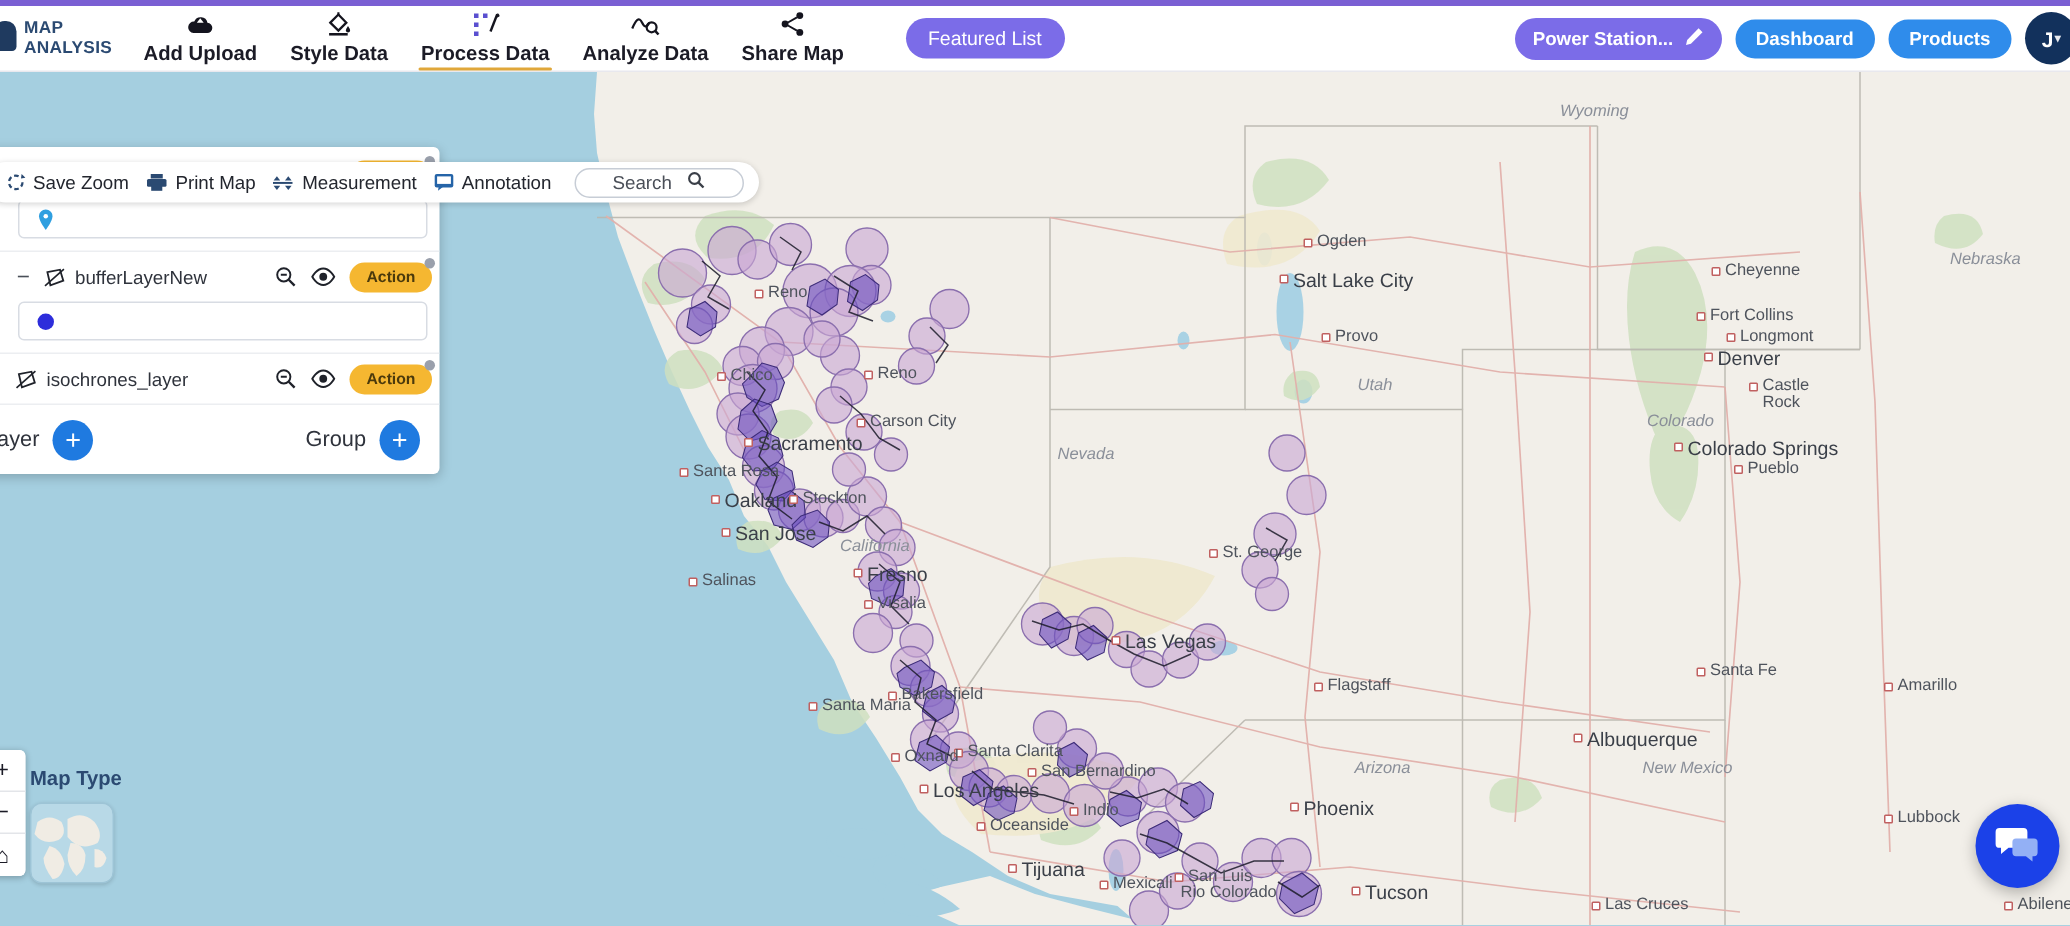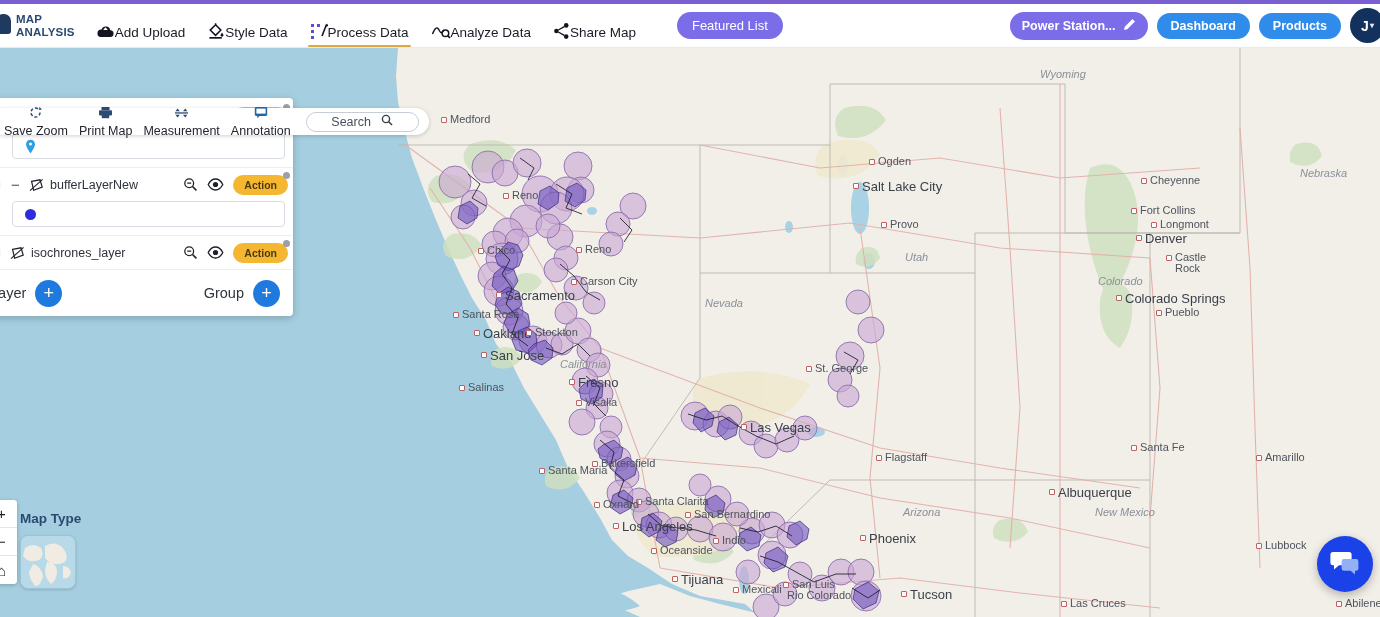--- a/index.html
+++ b/index.html
@@ -38,24 +38,25 @@
     border-radius: 7px 7px 3px 3px;
   }
   .brand-text {
     font-size: 11.5px; line-height: 13px; font-weight: 700;
     color: #2b4a72; letter-spacing: .2px;
   }
   .nav {
     display: flex; align-items: flex-end; gap: 0px; height: 44px;
   }
   .nav-item {
-    display: flex; flex-direction: row; align-items: center;
+    display: flex; flex-direction: column; align-items: center;
     justify-content: flex-end;
     padding: 4px 11px 5px 11px; cursor: pointer;
     position: relative;
+    font-weight: bold;
   }
   .nav-icon {
     height: 19px; display: flex; align-items: center; justify-content: center;
     margin-bottom: 2px; color: #1d1d2b;
   }
   .nav-label {
     font-size: 13.5px; color: #1b1b26; white-space: nowrap;
   }
   .nav-item.active .nav-label { color: #1b1b26; }
   .nav-item.active::after {
@@ -111,21 +112,21 @@
     background: #ffffff;
     border-radius: 14px;
     display: flex; align-items: center;
     padding: 0 10px 0 14px; gap: 0px;
     box-shadow: 0 1px 4px rgba(0,0,0,.18);
     z-index: 40;
   }
   .tb-item {
     display: flex; align-items: center; gap: 5px;
     font-size: 12.5px; color: #23262e; cursor: pointer;
-    padding: 0 11px 0 0; white-space: nowrap; flex-direction: column;
+    padding: 0 11px 0 0; white-space: nowrap;
   }
   .tb-item .ti { display: flex; align-items: center; color: #2b4a72; }
   .tb-search {
     display: flex; align-items: center; justify-content: center; gap: 10px;
     border: 1px solid #c7cdd6; border-radius: 13px;
     height: 20px; width: 113px;
     font-size: 12.5px; color: #4a4f58; cursor: text;
     background: #fff; margin-left: 4px;
   }
 

